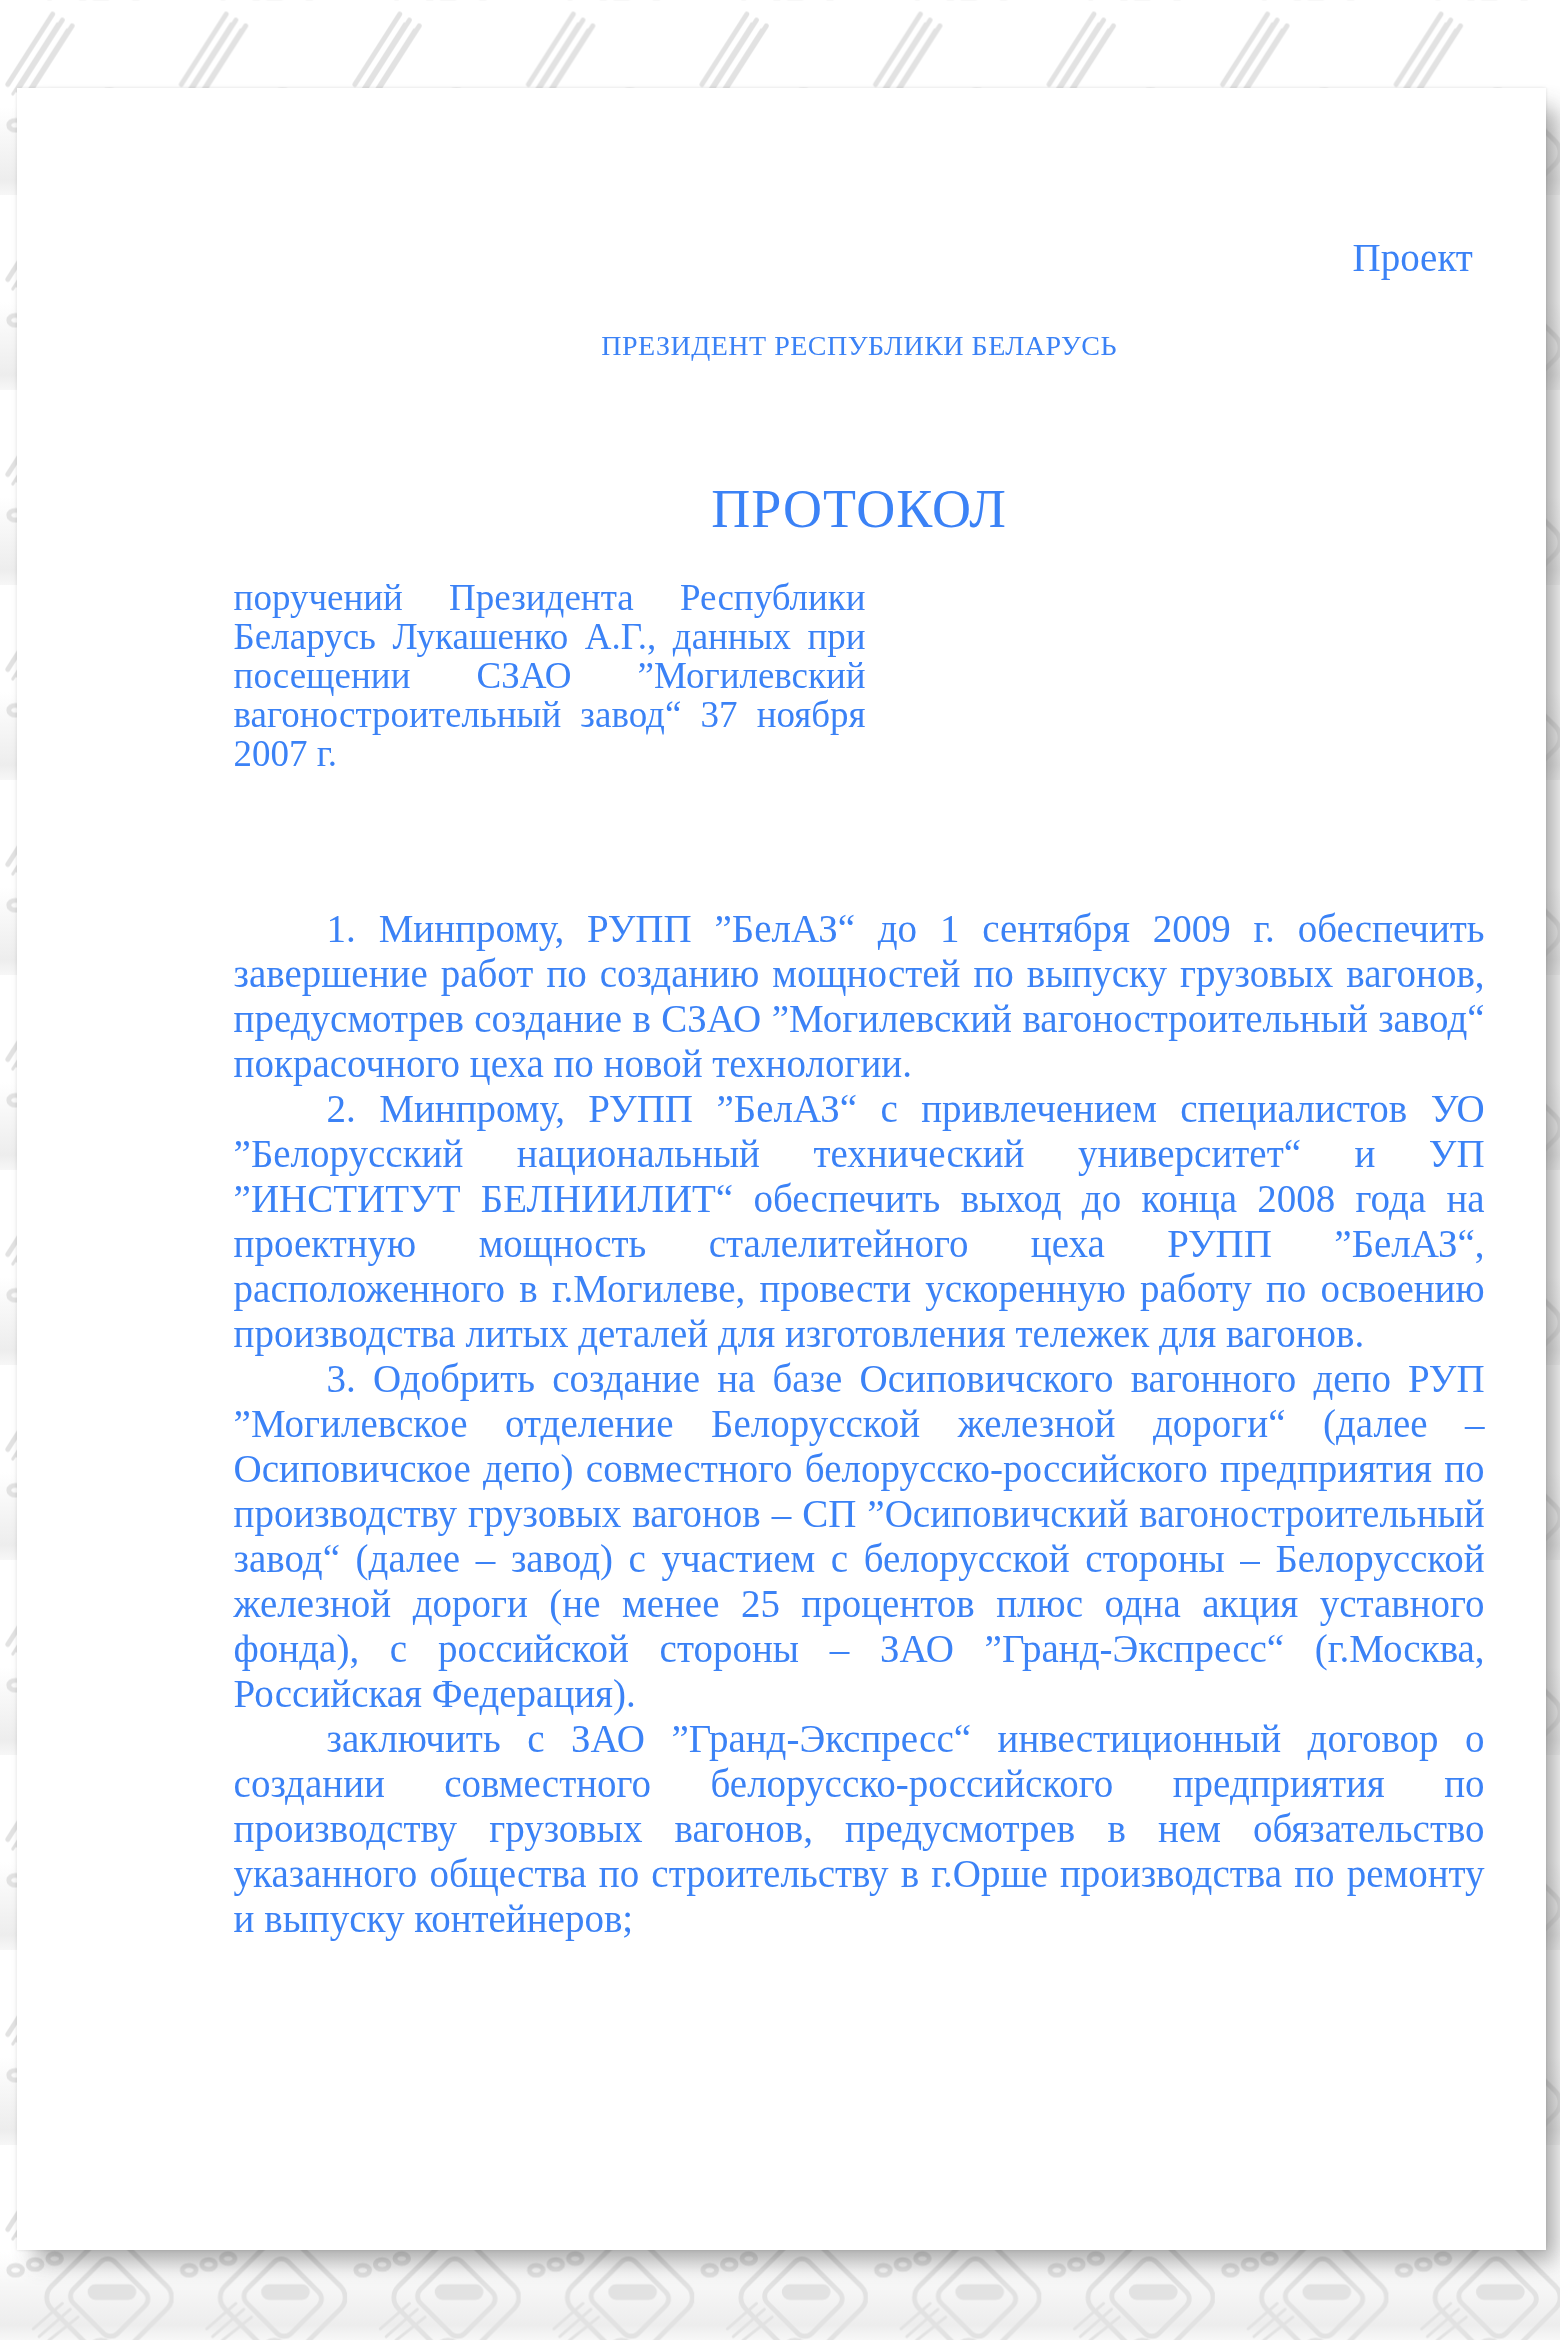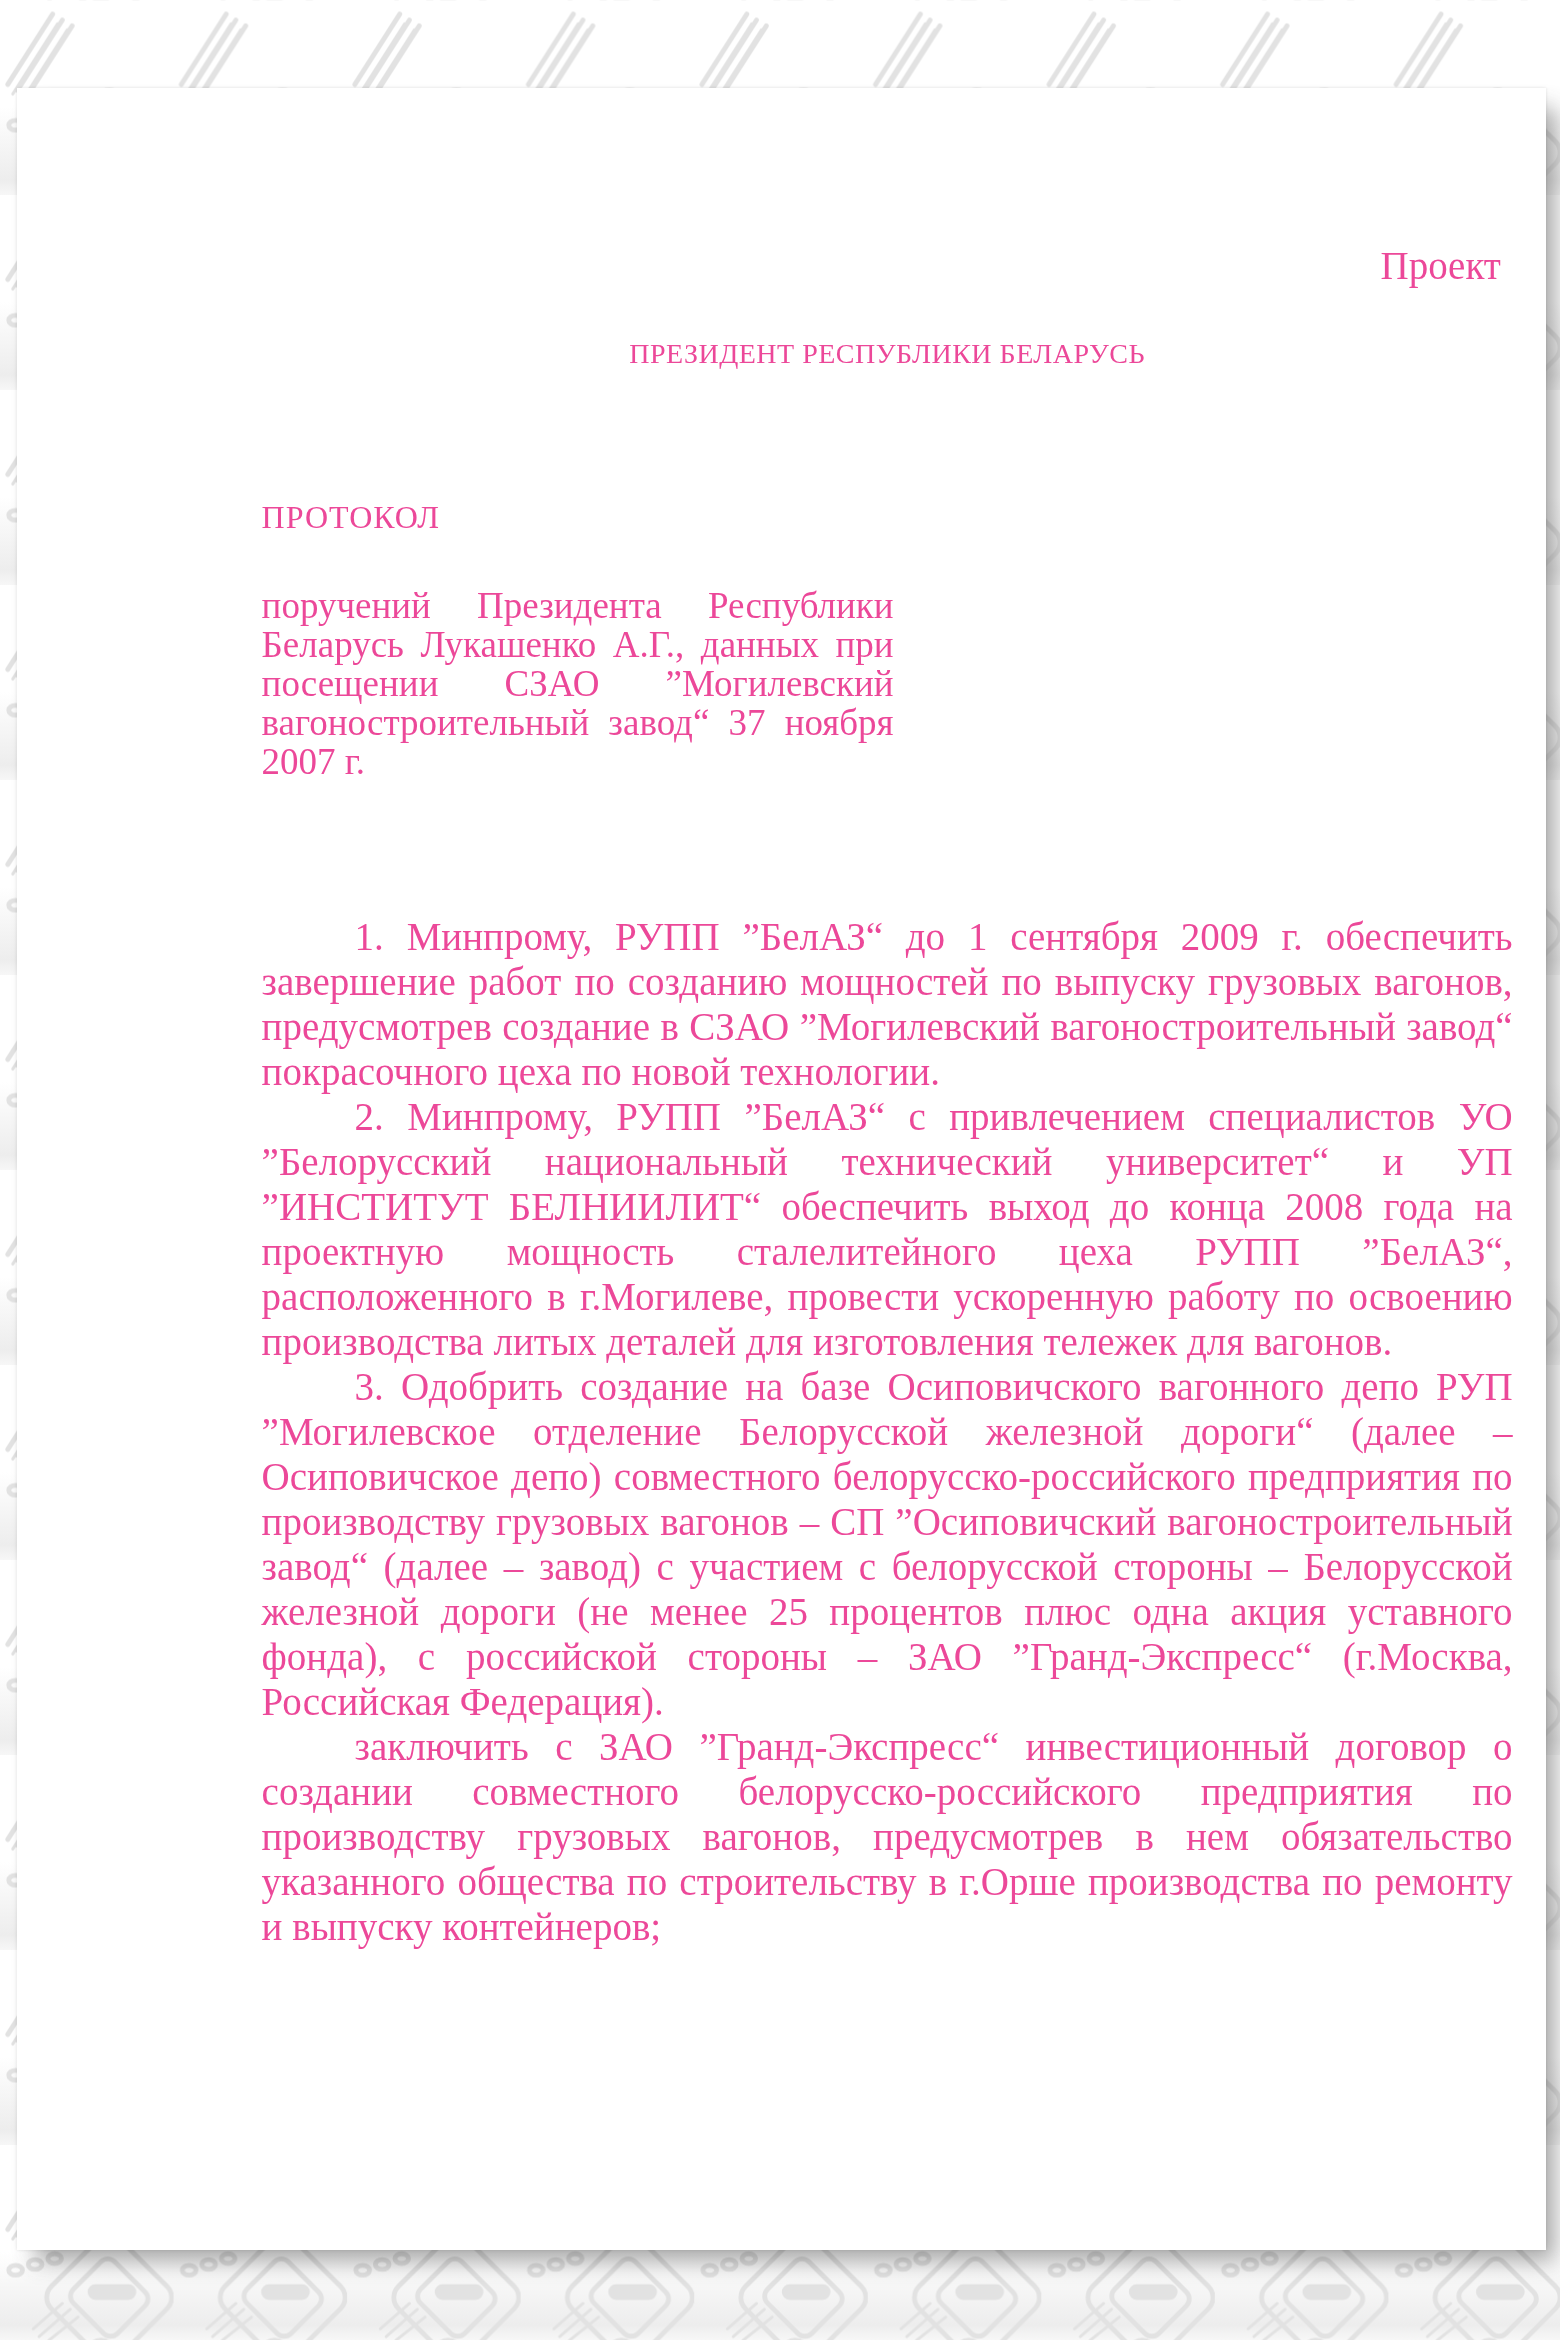--- a/index.html
+++ b/index.html
@@ -26,42 +26,42 @@
   .page {
     position: absolute;
     left: 16.6px; top: 88px;
     width: 1529px; height: 2162px;
     background: #ffffff;
     box-shadow: 13.7px 15.6px 21.5px -3.9px rgba(60,60,60,0.45),
                 0 0 2.9px rgba(0,0,0,0.12);
   }
   .content {
     position: absolute;
-    left: 217px; top: 12px;
+    left: 217px; top: 4px;
     width: 1251px;
-    color: #ec4899;
-    margin-left: 28px;
+    color: #3b82f6;
   }
   .draft-label {
     margin-top: 142px;
     padding-right: 11.7px;
     text-align: right;
     font-size: 39px; line-height: 47px;
   }
   .letterhead-title {
     margin-top: 41px;
     text-align: center;
     font-size: 28px; line-height: 47px;
     letter-spacing: 0.5px;
     white-space: nowrap;
   }
   .doc-type {
     margin-top: 115px;
-    font-size: 32px; line-height: 51px;
+    font-size: 54px; line-height: 51px;
     letter-spacing: 1px;
+    text-align: center;
   }
   .doc-subject {
     margin-top: 43px;
     width: 632px;
     font-size: 37px; line-height: 39px;
     text-align: justify;
   }
   .body-text {
     margin-top: 133px;
     font-size: 39px; line-height: 45px;

